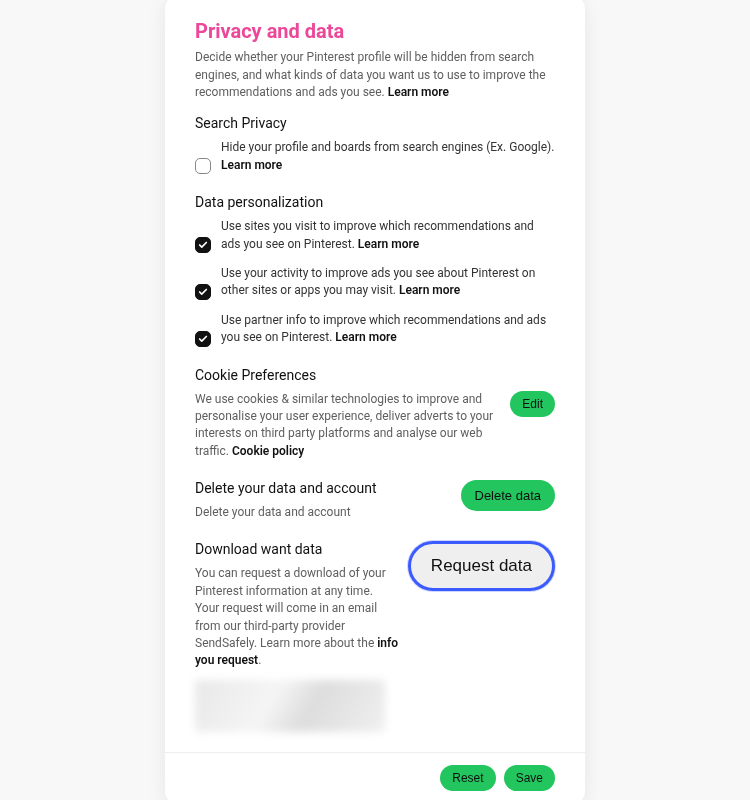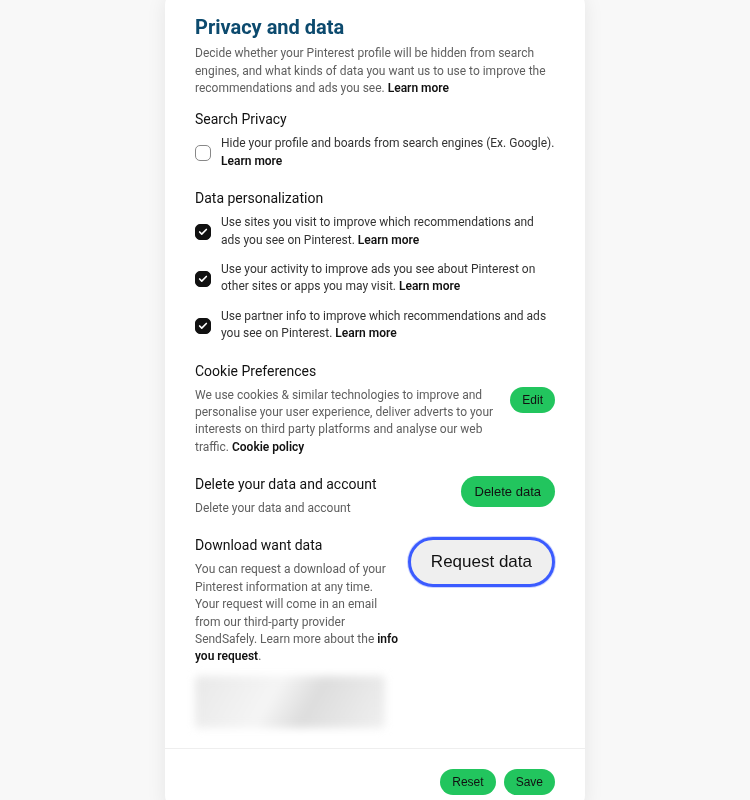--- a/index.html
+++ b/index.html
@@ -16,21 +16,21 @@
       width: 420px;
       background: #fff;
       border-radius: 14px;
       box-shadow: 0 4px 20px rgba(0,0,0,0.08);
       padding: 24px 30px 14px 30px;
       position: relative;
     }
     h1 {
       font-size: 20px;
       font-weight: 700;
-      color: #0c4a6e;
+      color: #ec4899;
       margin-bottom: 6px;
     }
     .subtitle {
       font-size: 12px;
       color: #5f5f5f;
       line-height: 1.45;
       margin-bottom: 14px;
     }
     .learn-more, .link {
       font-weight: 600;
@@ -39,21 +39,21 @@
     }
     h2 {
       font-size: 14px;
       font-weight: 400;
       color: #111;
       margin-bottom: 8px;
     }
     .section { margin-bottom: 20px; }
     .check-row {
       display: flex;
-      align-items: center;
+      align-items: flex-end;
       gap: 10px;
       margin-bottom: 12px;
     }
     .checkbox {
       width: 16px;
       height: 16px;
       border-radius: 5px;
       border: 1.5px solid #888;
       background: #fff;
       flex-shrink: 0;
@@ -114,21 +114,21 @@
       height: 52px;
       background: linear-gradient(120deg, #e8e8e8, #f5f5f5 40%, #ddd 60%, #f0f0f0);
       filter: blur(4px);
       border-radius: 4px;
       margin-top: 10px;
       margin-bottom: 16px;
     }
     .footer {
       border-top: 1px solid #eee;
       margin: 0 -30px;
-      padding: 20px 30px 0 30px;
+      padding: 12px 30px 0 30px;
       display: flex;
       justify-content: flex-end;
       gap: 8px;
     }
   </style>
 </head>
 <body>
 
 <div class="panel">
 

